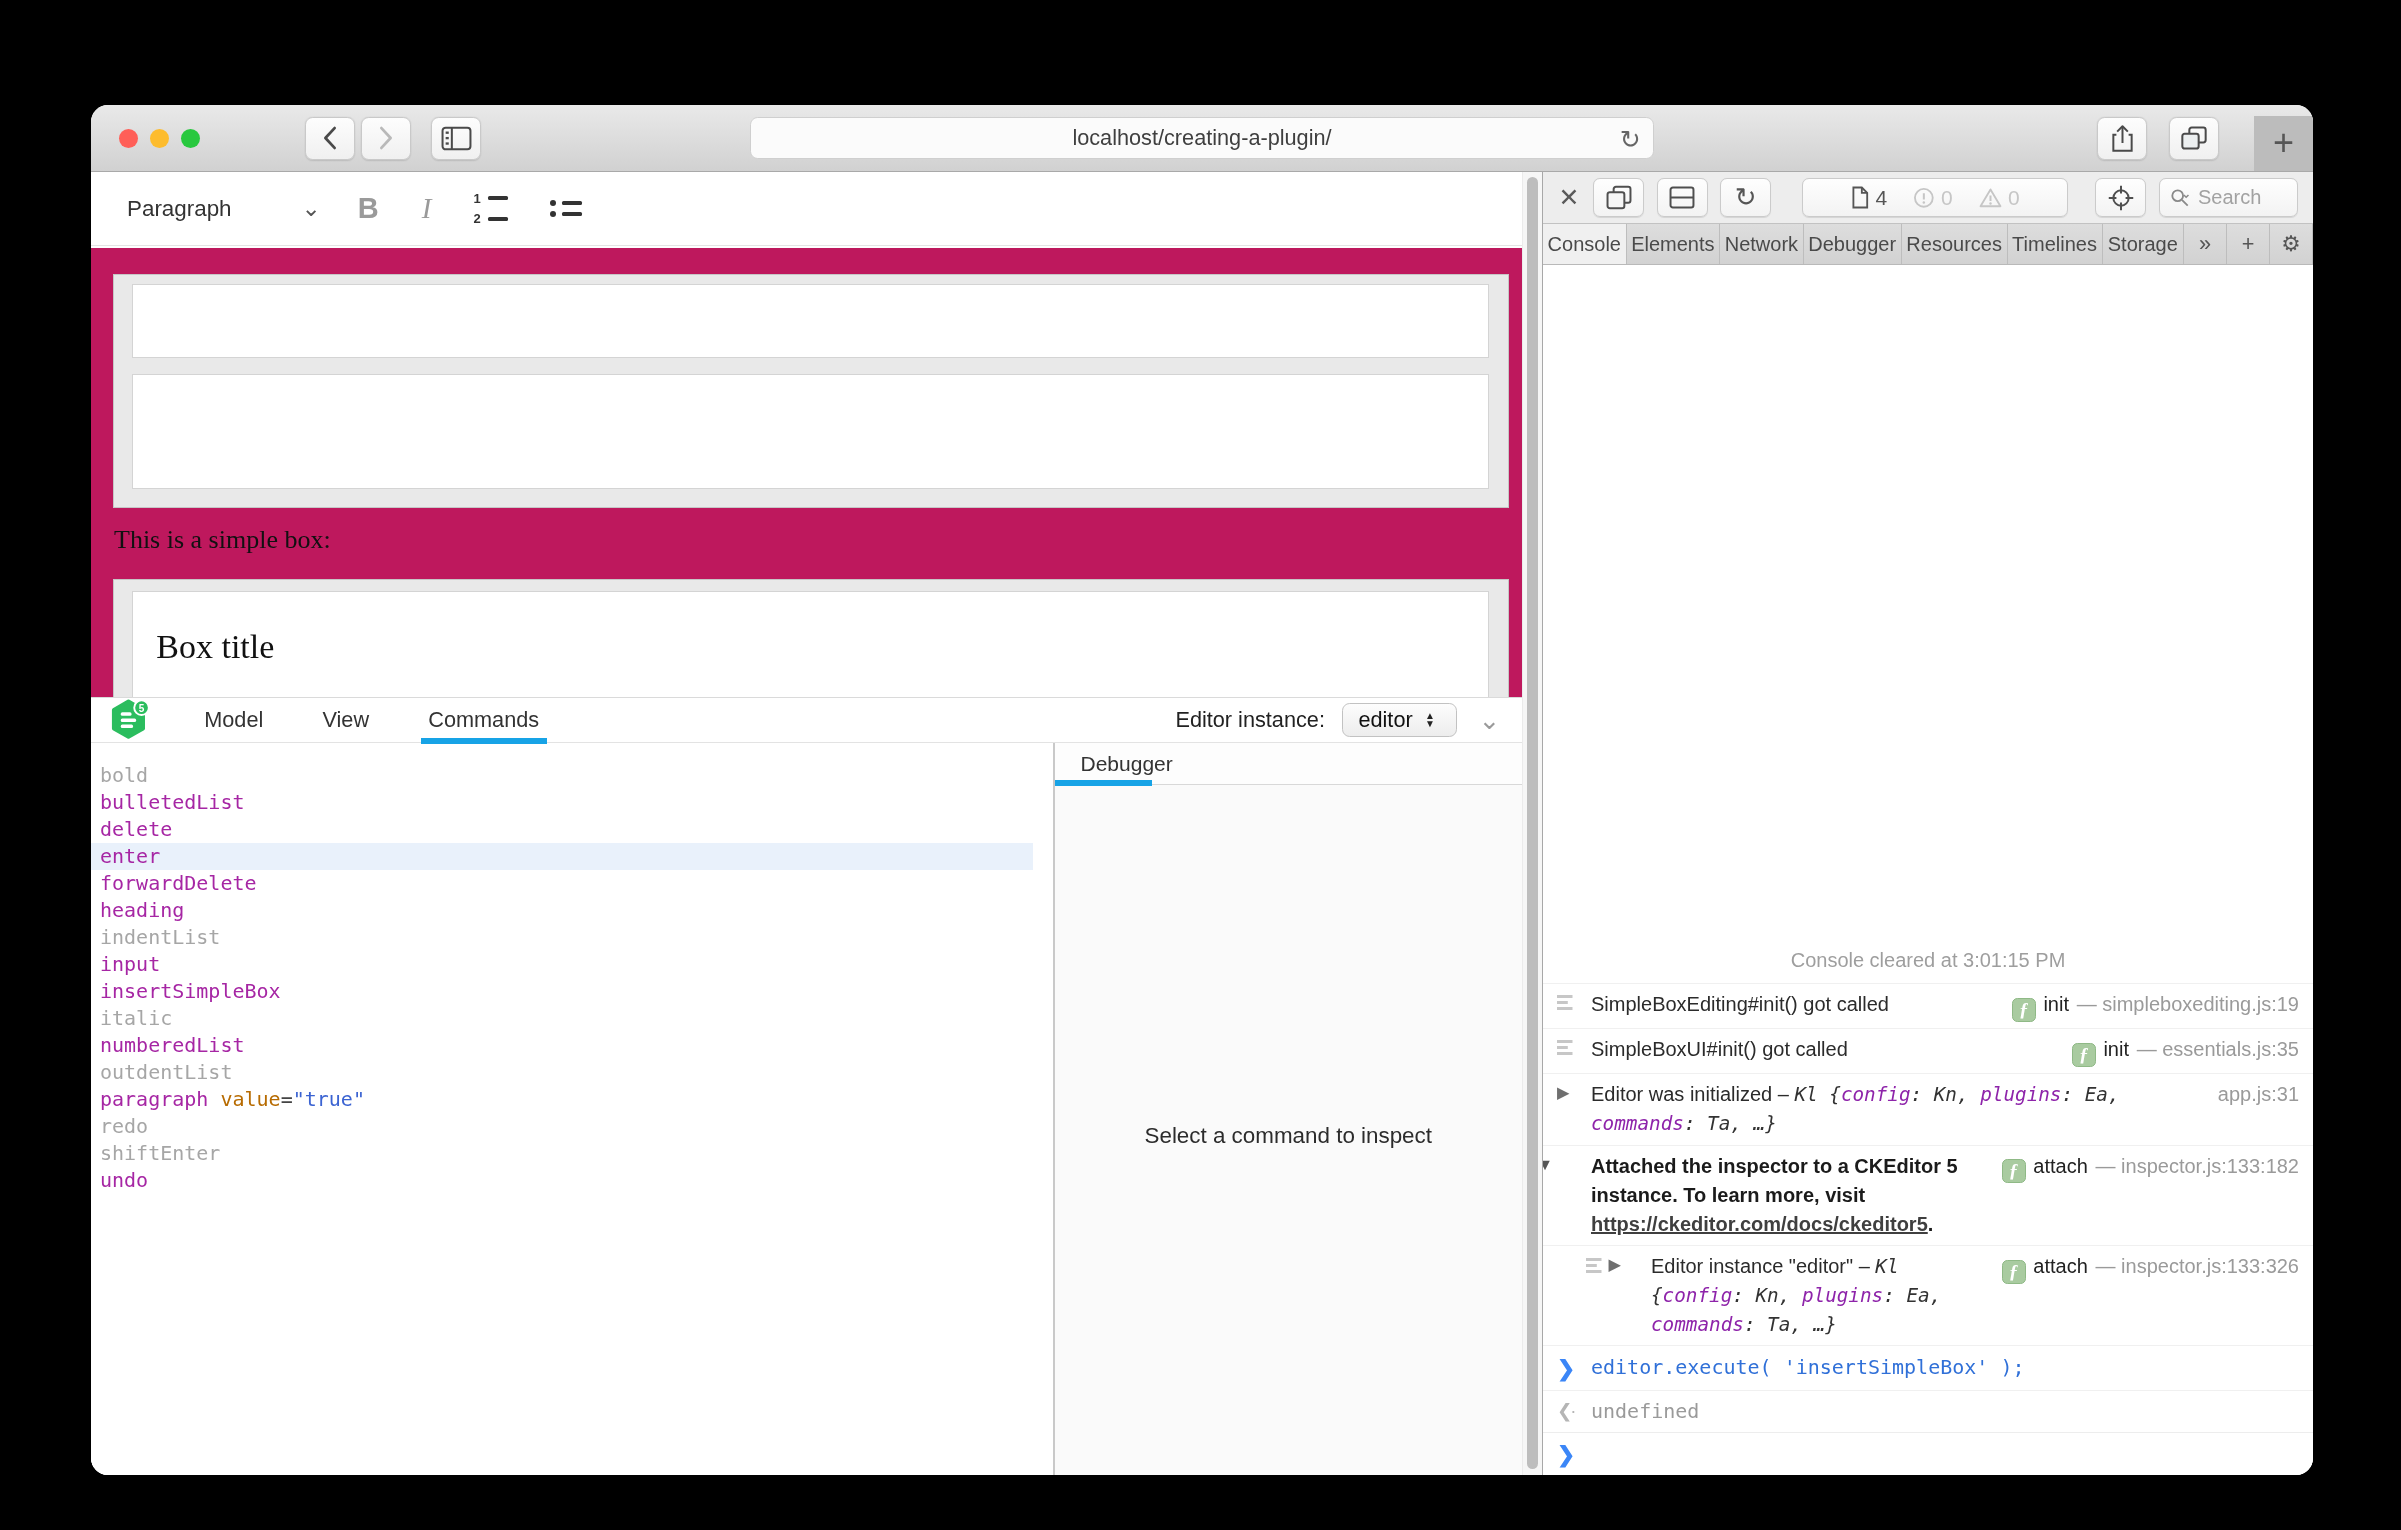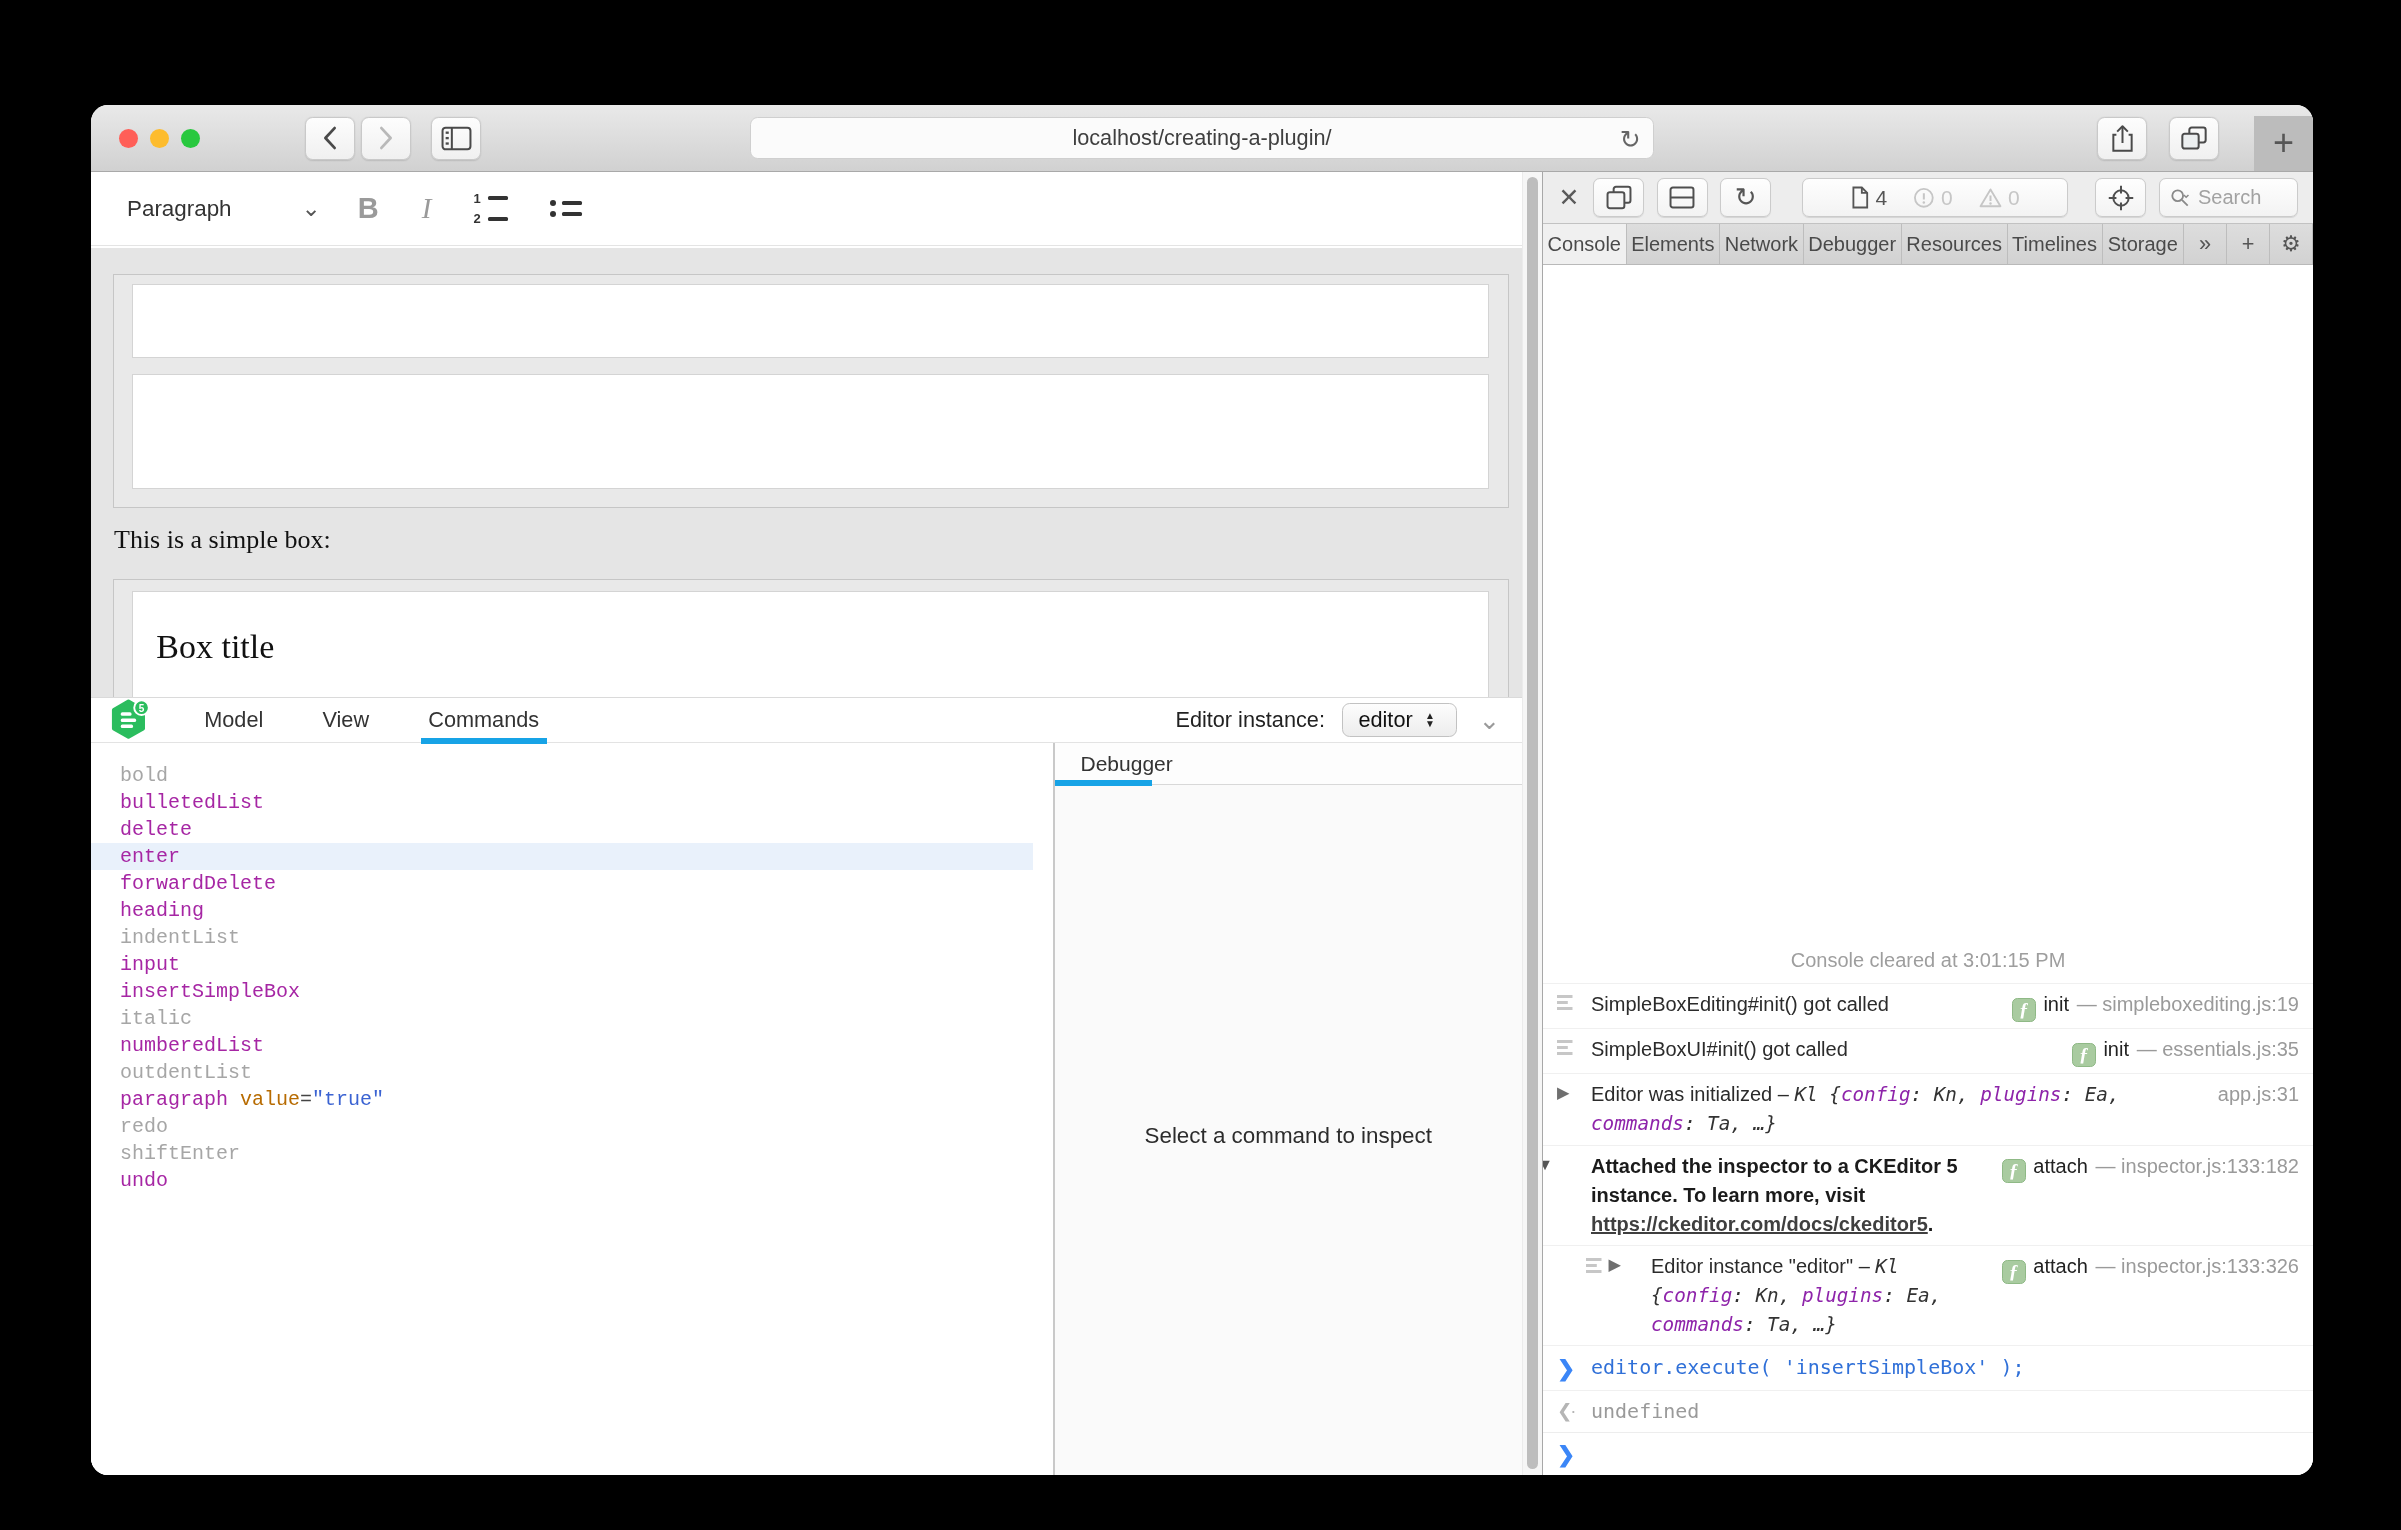--- a/index.html
+++ b/index.html
@@ -32,21 +32,21 @@
   .para-label { font-size:22.4px; color:#333; }
   .para-chev { margin-left:70px; font-size:23px; color:#555; }
   .tb-b { margin-left:37px; font-size:29px; font-weight:bold; color:#9a9a9a; }
   .tb-i { margin-left:43px; font-size:29px; font-style:italic; color:#9a9a9a; font-family:"Liberation Serif",serif; }
   .tb-list { margin-left:42px; display:flex; flex-direction:column; gap:5.4px; }
   .tb-list .lrow { display:flex; align-items:center; gap:5.4px; }
   .tb-list .num { font-size:13px; font-weight:bold; color:#333; width:9.3px; }
   .tb-list .dot { width:6.2px; height:6.2px; border-radius:50%; background:#333; }
   .tb-list .bar { width:20px; height:3.9px; background:#333; border-radius:1.5px; }
 
-  .ed-content { position:absolute; top:76px; left:0; width:1431px; height:449px; overflow:hidden; background:#e5e5e5; }
+  .ed-content { position:absolute; top:76px; left:0; width:1431px; height:449px; overflow:hidden; background:#be185d; }
   .widget { position:absolute; left:21.7px; width:1396px; background:#e9e9e9; border:1.5px solid #c6c6c6; }
   .w1 { top:26px; height:234px; }
   .w2 { top:331px; height:232px; }
   .wfield { position:absolute; left:18.6px; right:18.6px; background:#fff; border:1.5px solid #d4d4d4; }
   .w1 .f1 { top:9.3px; height:74px; }
   .w1 .f2 { top:99px; height:115px; }
   .w2 .f1 { top:10.8px; height:162px; padding:36px 23px; font-family:"Liberation Serif",serif; font-weight:normal; font-size:34px; color:#111; }
   .ptext { position:absolute; left:23px; top:277px; font-family:"Liberation Serif",serif; font-size:26px; color:#111; }
 
   
@@ -60,21 +60,21 @@
   .insp-tab { margin-left:50px; font-size:21.7px; color:#333; position:relative; height:100%; display:flex; align-items:center; padding:0 4.6px; }
   .insp-tab.active::after { content:""; position:absolute; left:-3.1px; right:-3.1px; bottom:-1.5px; height:5.4px; background:#17a3e6; }
   .insp-controls { margin-left:auto; display:flex; align-items:center; gap:17px; padding-right:21.7px; }
   .insp-label { font-size:21.7px; color:#222; }
   .sel { height:34px; min-width:115px; border-radius:7.7px; background:linear-gradient(#fdfdfd,#ededed); border:0.8px solid #c2c2c2; display:flex; align-items:center; padding:0 9.3px 0 15.5px; gap:12.4px; font-size:21.7px; color:#111; }
   .sel-arrows { display:flex; flex-direction:column; line-height:8.5px; font-size:10px; color:#222; }
   .collapse-chev { font-size:26px; color:#9a9a9a; margin-left:4.6px; }
 
   .insp-body { flex:1; display:flex; overflow:hidden; }
   .cmd-list { width:962px; padding-top:18.6px; font-family:"DejaVu Sans Mono","Liberation Mono",monospace; font-size:20px; }
-  .cmd-row { height:27px; line-height:27px; padding-left:29px; white-space:pre;font-family:Liberation Mono, monospace; }
+  .cmd-row { height:27px; line-height:27px; padding-left:9px; white-space:pre; }
   .cmd-row.selected { background:#e9f1fb; width:942px; }
   .seg-on { color:#a626a4; }
   .seg-off { color:#a6a6a6; }
   .seg-attr { color:#b76b01; }
   .seg-eq { color:#444; }
   .seg-str { color:#3b63d2; }
   .vsep { width:1.5px; background:#c9c9c9; }
   .inspect-pane { flex:1; background:#fafafa; display:flex; flex-direction:column; }
   .ip-header { height:42px; background:#fdfdfd; border-bottom:1.5px solid #d8d8d8; position:relative; display:flex; align-items:center; padding-left:26px; font-size:21px; color:#333; }
   .ip-header::after { content:""; position:absolute; left:0; bottom:-1.5px; width:97px; height:5.4px; background:#17a3e6; }

